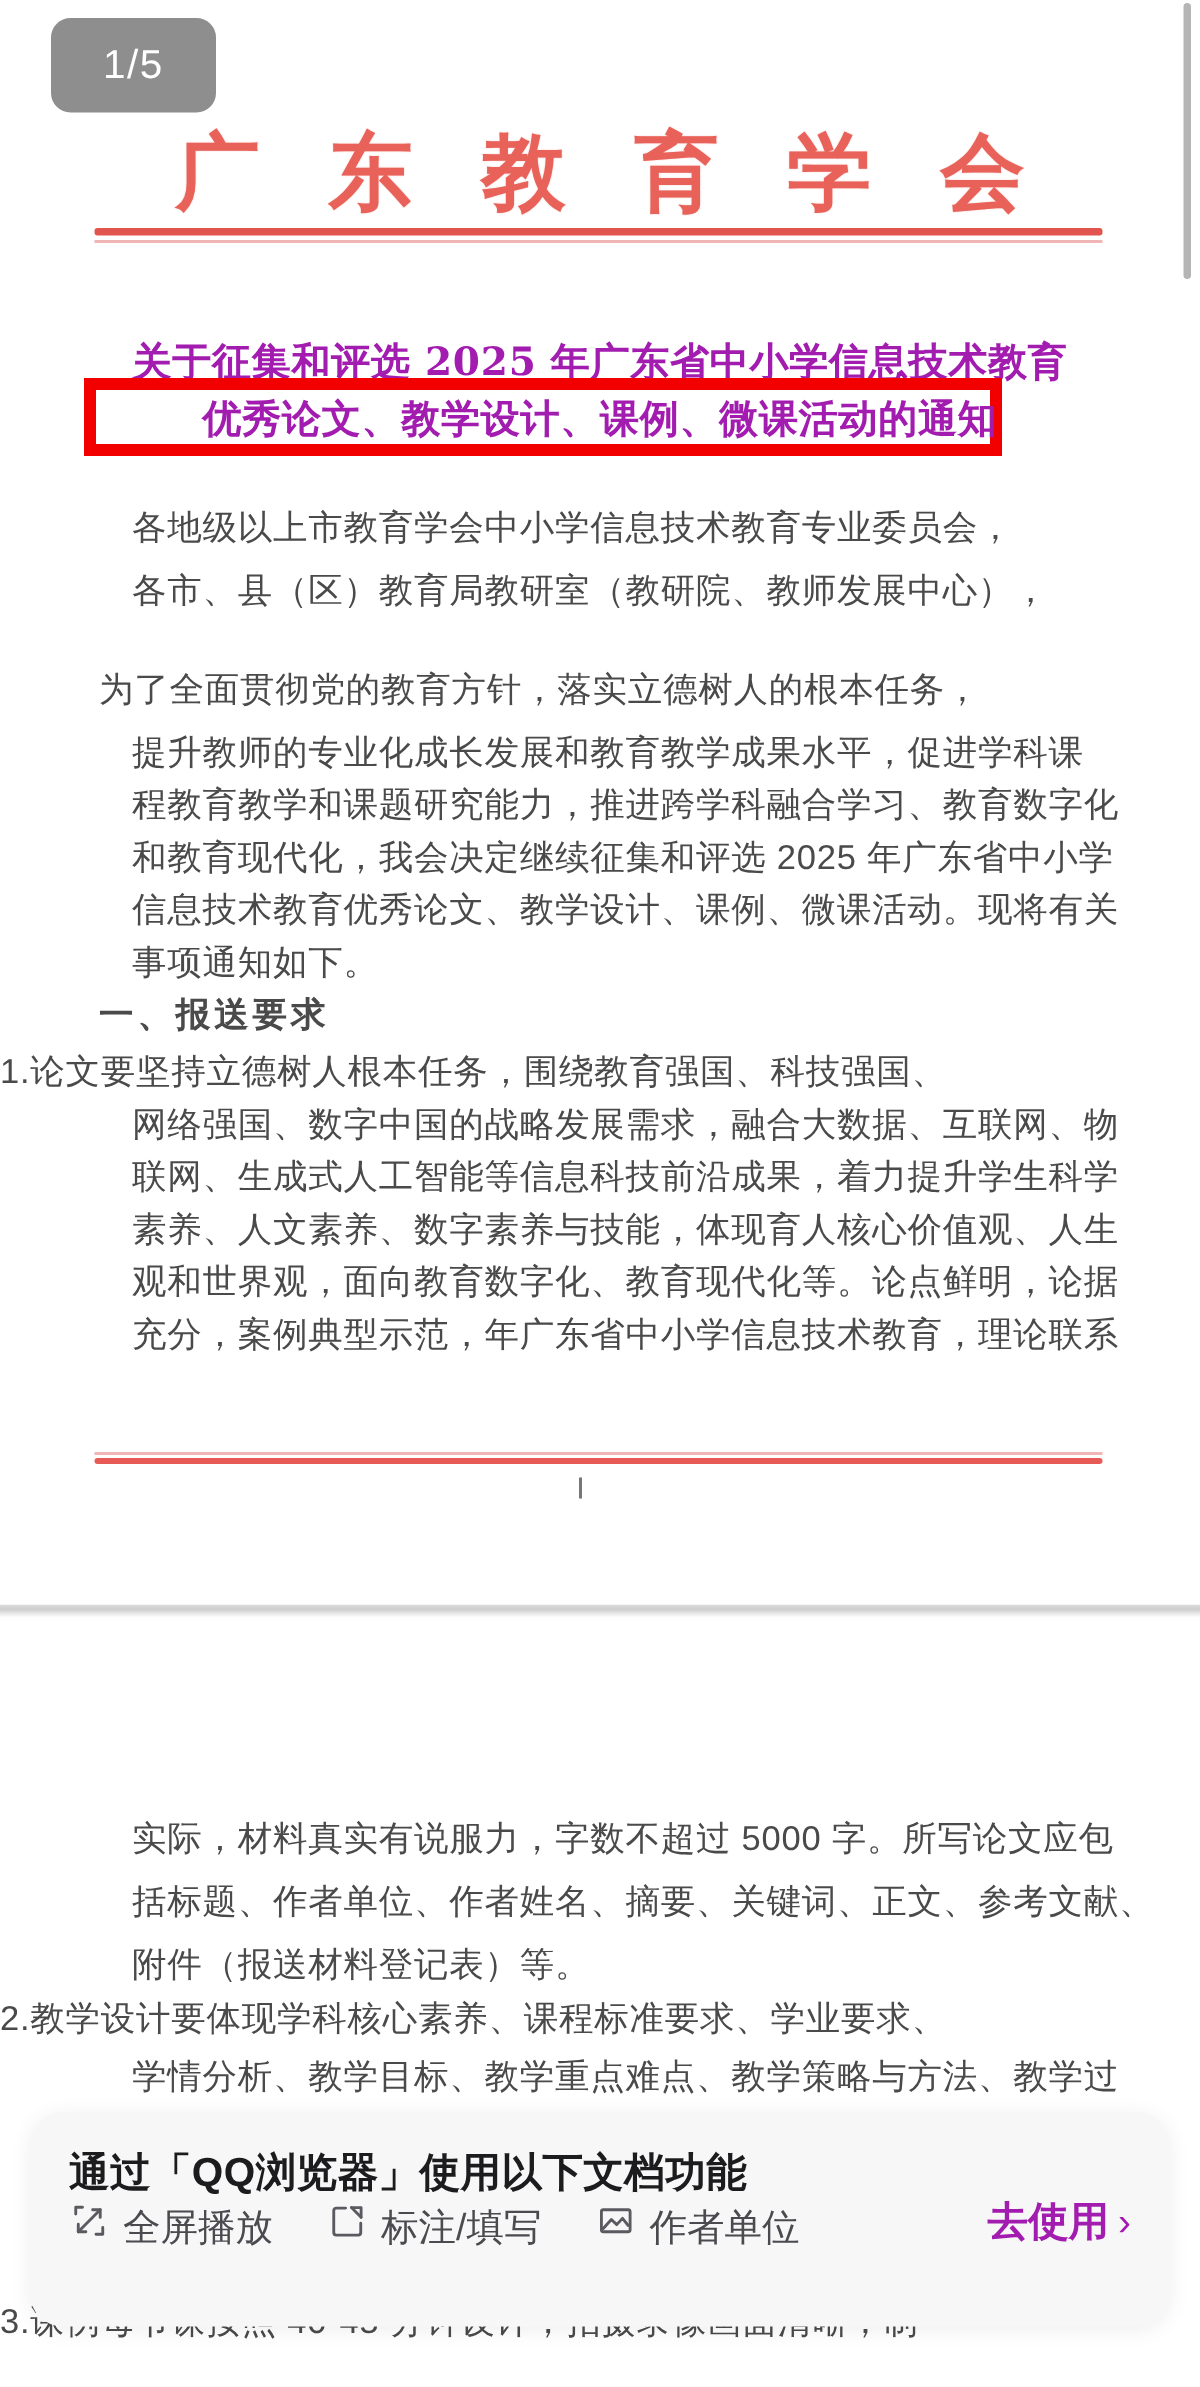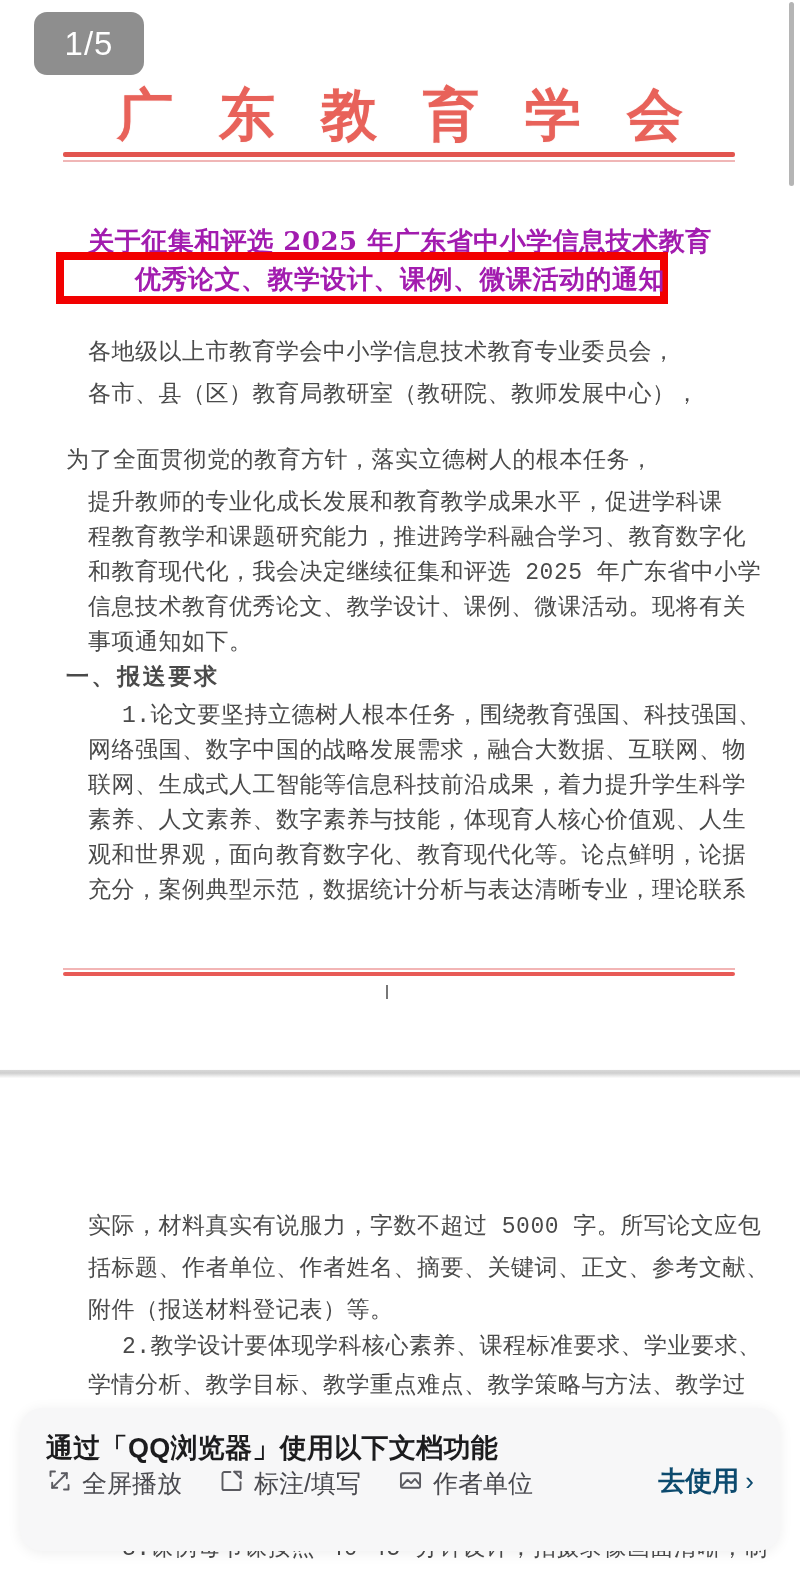--- a/index.html
+++ b/index.html
@@ -45,21 +45,21 @@
   
   #page-badge {
     position: absolute;
     left: 34px;
     top: 12px;
     width: 110px;
     height: 63px;
     background: #8e8e8e;
     border-radius: 13px;
     color: #ffffff;
-    font-size: 33px;
+    font-size: 27px;
     line-height: 63px;
     text-align: center;
     letter-spacing: 1px;
     z-index: 40;
   }
 
   
   .letterhead {
     position: absolute;
     left: 0;
@@ -121,28 +121,28 @@
     z-index: 5;
   }
   #doc-title-2 { z-index: 6; }
 
   
   .body-line {
     position: absolute;
     left: 0;
     width: 640px;
     color: #4a4a4a;
-    font-family: Liberation Mono, monospace;
+    font-family: Liberation Sans, sans-serif;
     font-size: 23px;
     letter-spacing: 0.5px;
     white-space: nowrap;
   }
   .body-line.pad   { padding-left: 88px; }
   .body-line.ind1  { padding-left: 66px; }
-  .body-line.ind2  { padding-left: 122px; }
+  .body-line.ind2  { }
   .body-line.bold  { font-weight: 700; }
   .body-line.spread { letter-spacing: 2.6px; }
 
   
   .footer-rule {
     position: absolute;
     left: 63px;
     top: 968px;
     width: 672px;
     height: 2px;
@@ -225,21 +225,21 @@
   }
   .promo-action .ic { display: block; }
 
   #promo-cta {
     position: absolute;
     right: 26px;
     top: 55px;
     display: flex;
     align-items: center;
     gap: 6px;
-    color: #0c4a6e;
+    color: #a21caf;
     font-size: 27px;
     font-weight: 700;
     white-space: nowrap;
   }
   #promo-cta .chev {
     font-weight: 400;
     font-size: 26px;
     line-height: 1;
   }
 </style>
@@ -268,21 +268,21 @@
     <div class="body-line pad" style="top:591px">信息技术教育优秀论文、教学设计、课例、微课活动。现将有关</div>
     <div class="body-line pad" style="top:626px">事项通知如下。</div>
 
     <div class="body-line ind1 bold spread" style="top:661px">一、报送要求</div>
 
     <div class="body-line ind2" style="top:699px">1.论文要坚持立德树人根本任务，围绕教育强国、科技强国、</div>
     <div class="body-line pad" style="top:734px">网络强国、数字中国的战略发展需求，融合大数据、互联网、物</div>
     <div class="body-line pad" style="top:769px">联网、生成式人工智能等信息科技前沿成果，着力提升学生科学</div>
     <div class="body-line pad" style="top:804px">素养、人文素养、数字素养与技能，体现育人核心价值观、人生</div>
     <div class="body-line pad" style="top:839px">观和世界观，面向教育数字化、教育现代化等。论点鲜明，论据</div>
-    <div class="body-line pad" style="top:874px">充分，案例典型示范，数据统计分析与表达清晰专业，理论联系</div>
+    <div class="body-line pad" style="top:874px">充分，案例典型示范，年广东省中小学信息技术教育，理论联系</div>
 
     <div class="footer-rule"></div>
     <div class="footer-rule2"></div>
     <div class="footer-mark"></div>
   </div>
 
   <div class="page-gap"></div>
 
   <div class="page" id="page-2">
     <div class="body-line pad" style="top:130px">实际，材料真实有说服力，字数不超过 5000 字。所写论文应包</div>

